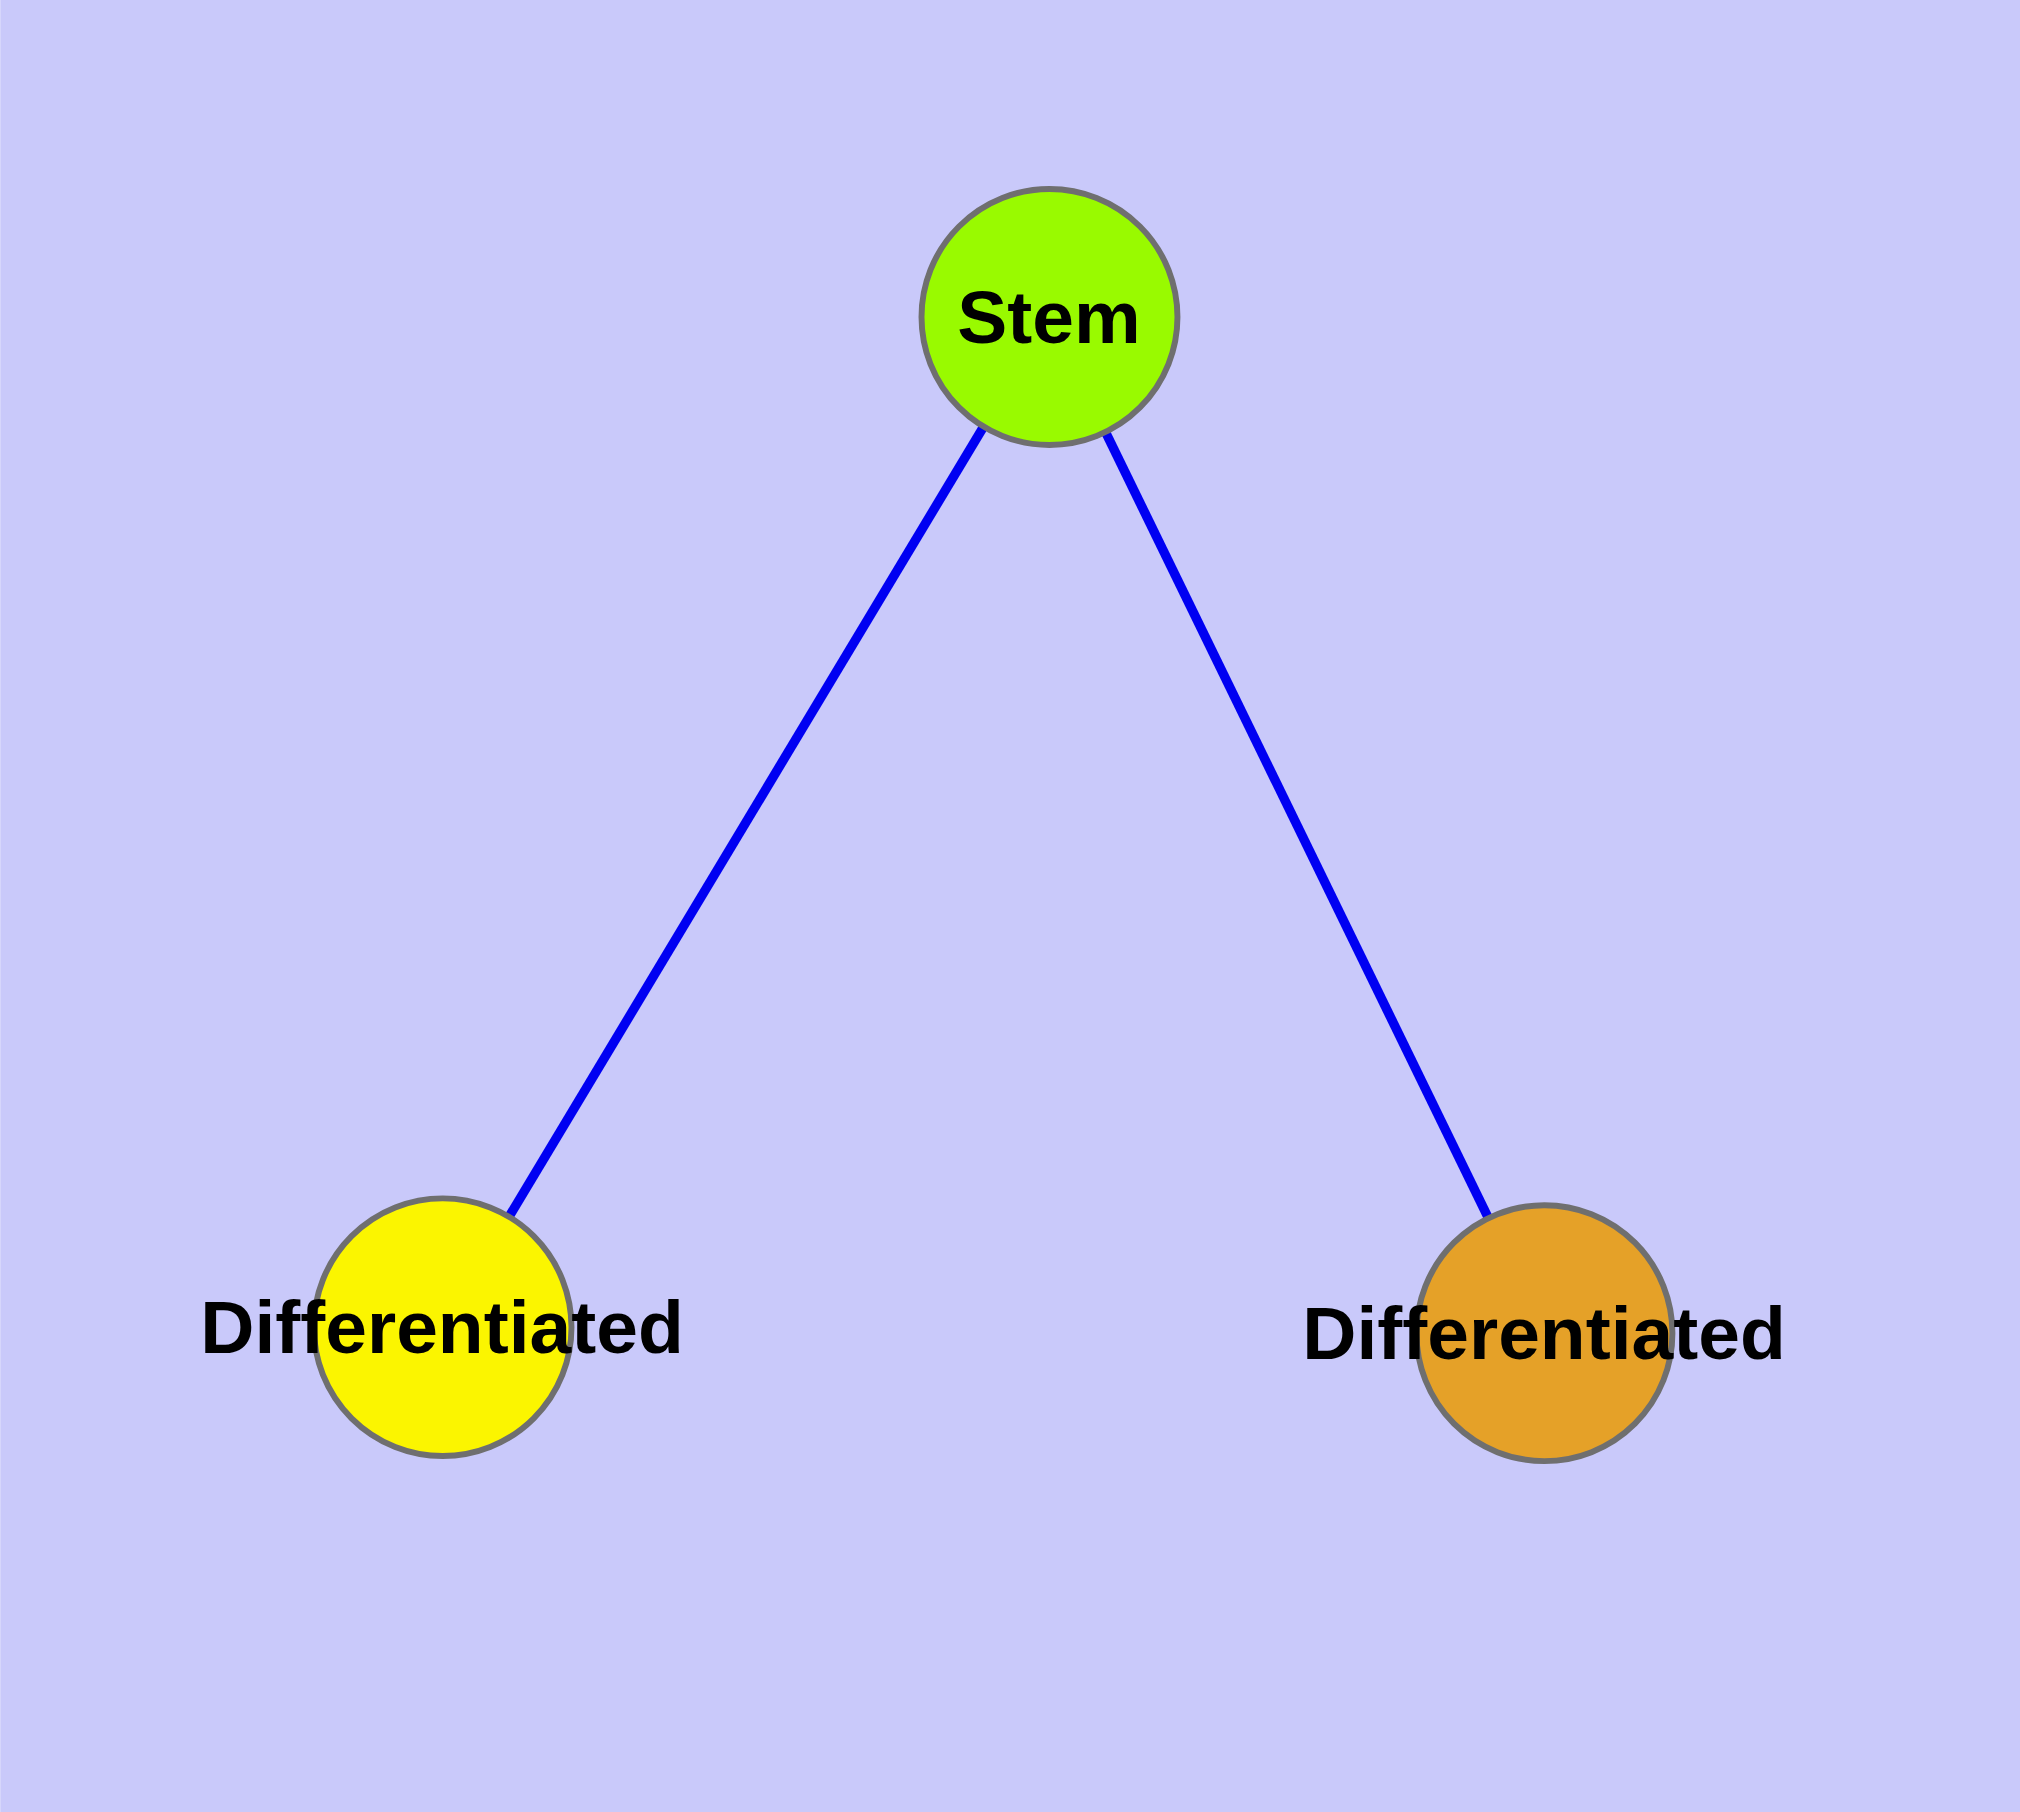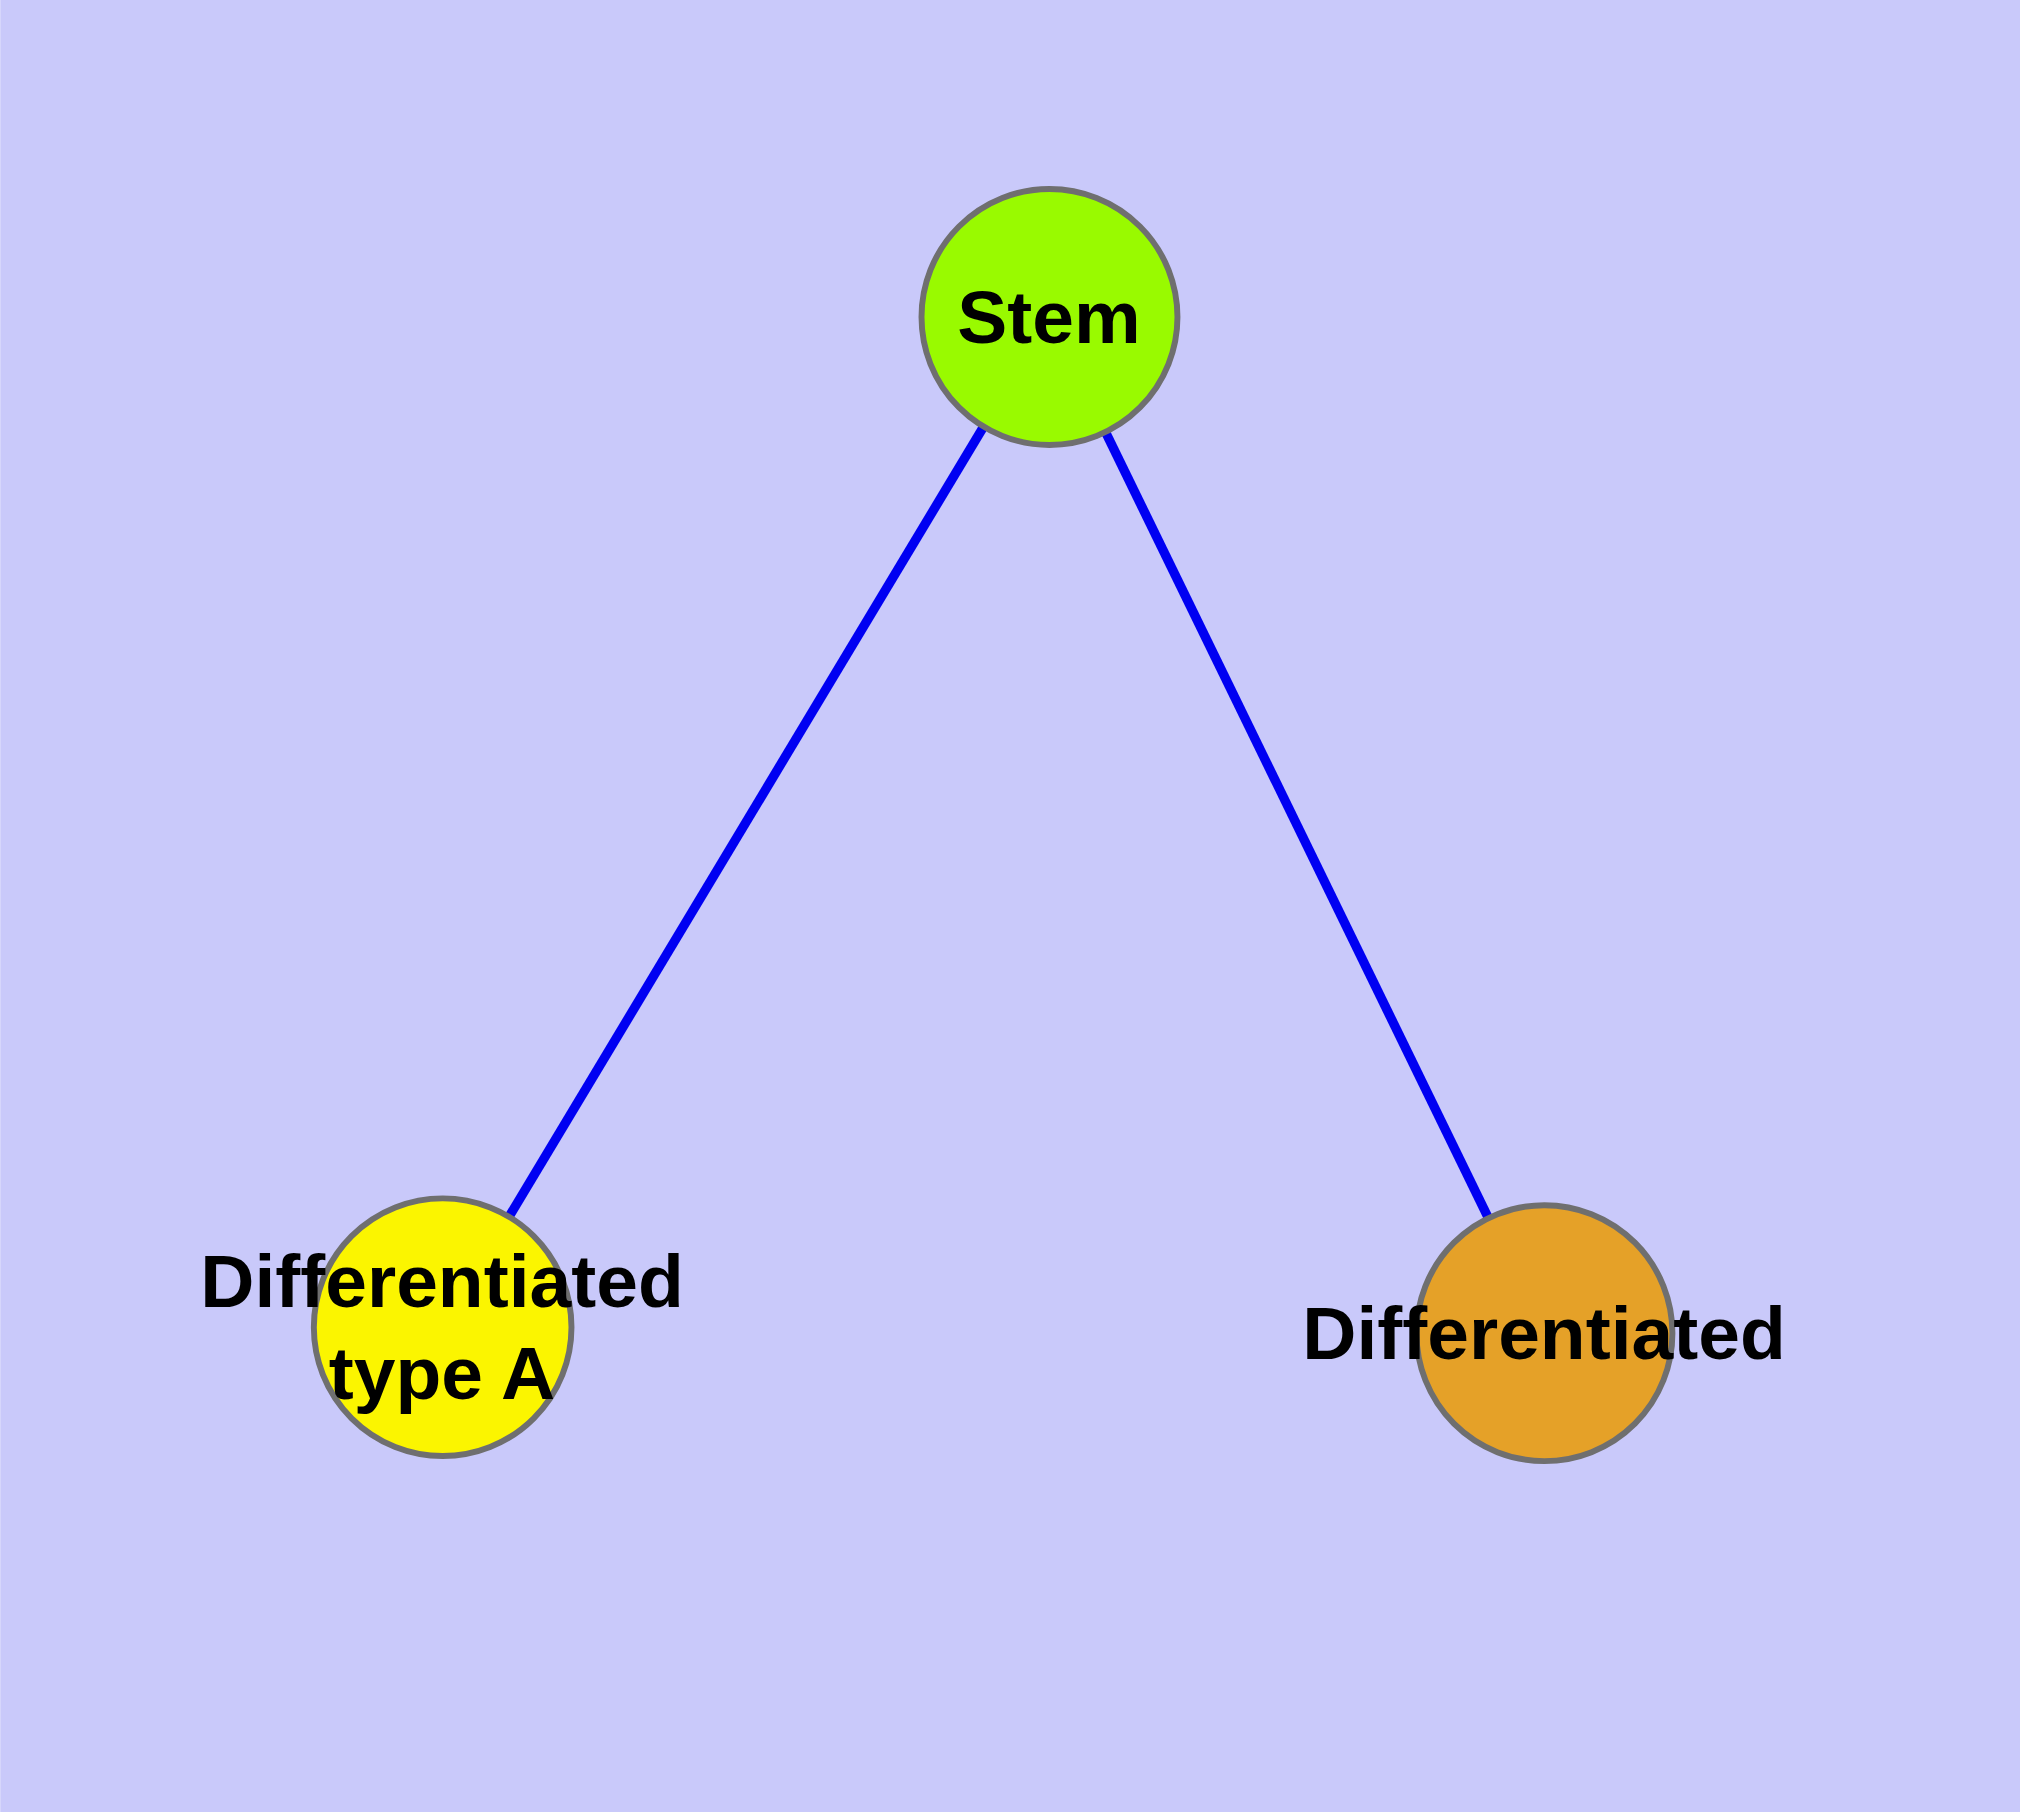--- a/index.html
+++ b/index.html
@@ -58,21 +58,20 @@
 
     <circle cx="522" cy="1566" r="152" stroke-width="7" fill="#FBF500" stroke="#6F6F6F"></circle>
 
     <circle cx="1822" cy="1573" r="151" stroke-width="7" fill="#E5A128" stroke="#6F6F6F"></circle>
   </svg>
 
   <div class="node-label" style="left:1049px; top:317px;">Stem</div>
 
   <div class="node-label" style="left:442px; top:1327px;">
     <span class="label-line">Differentiated</span>
-    <span class="label-line">type A</span>
   </div>
 
   <div class="node-label" style="left:1544px; top:1333px;">
     <span class="label-line">Differentiated</span>
   </div>
 
 </div>
 
 
 </body></html>

